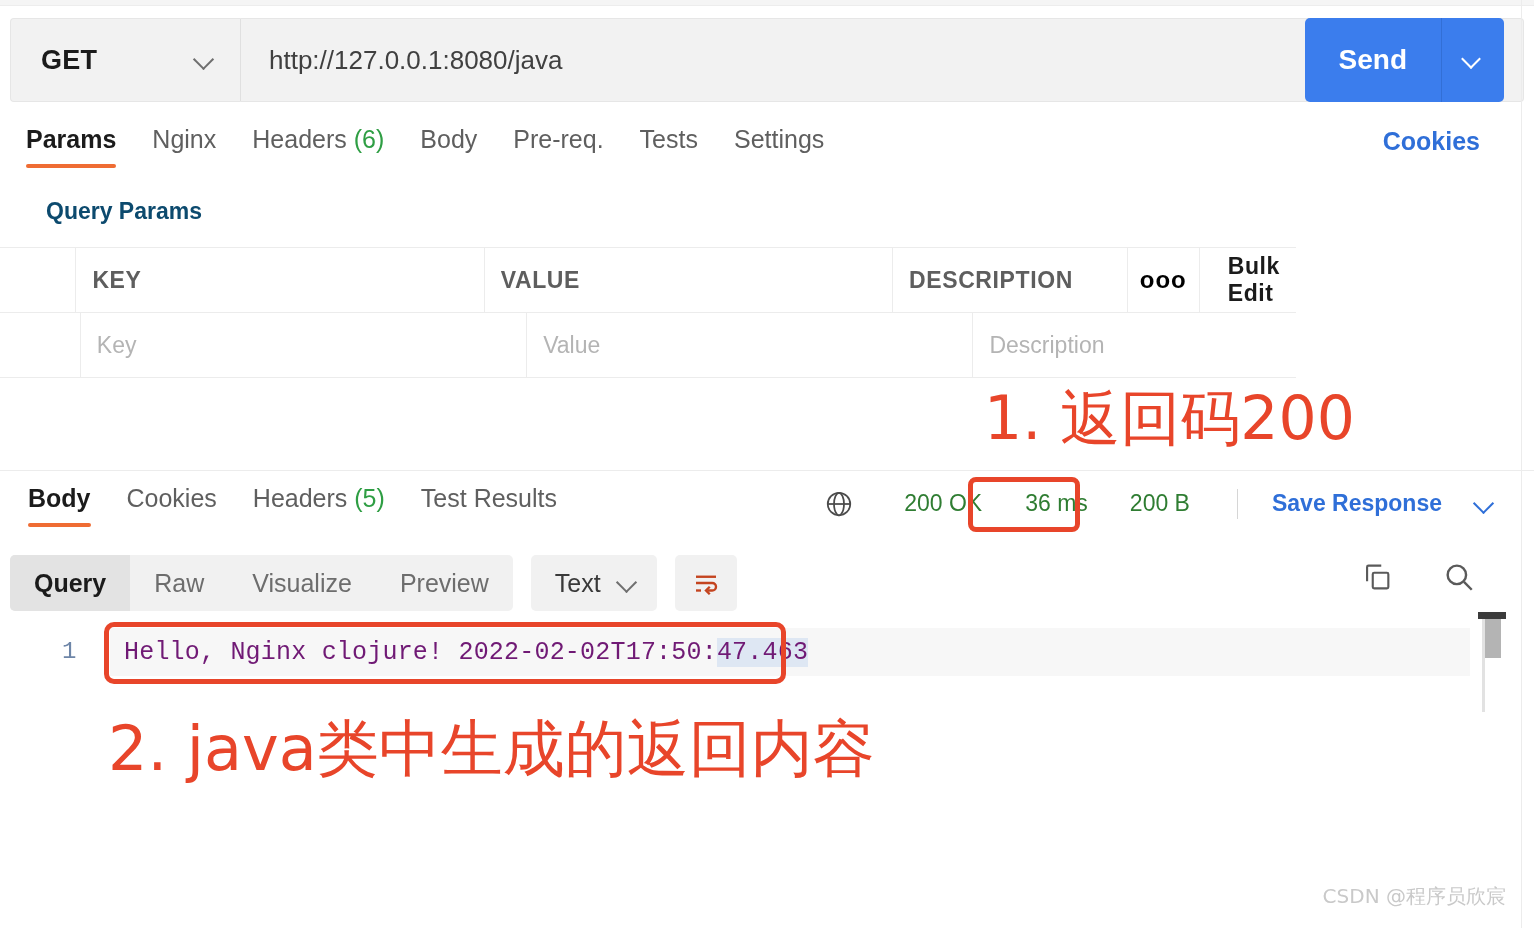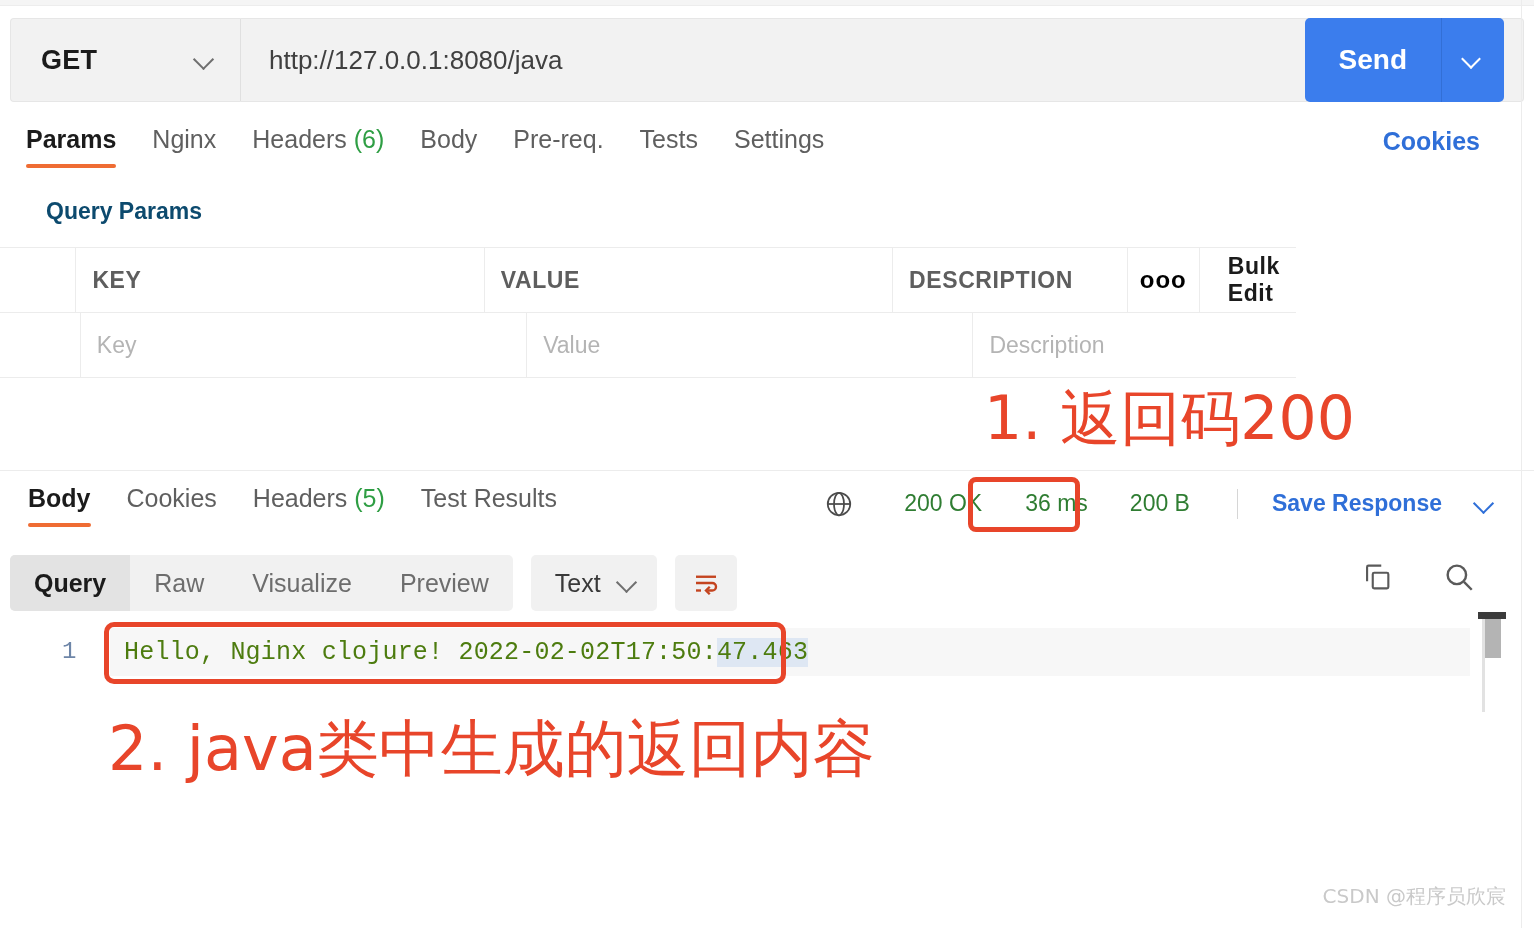--- a/index.html
+++ b/index.html
@@ -357,21 +357,21 @@
     height: 48px;
     background: #f7f7f7;
     display: flex;
     align-items: center;
     padding-left: 14px;
     box-sizing: border-box;
   }
   .code-text {
     font-family: "Liberation Mono", monospace;
     font-size: 25px;
-    color: #4d7c0f;
+    color: #701a75;
     white-space: pre;
     letter-spacing: .2px;
   }
   .code-sel {
     background: #dee7f3;
   }
   .vscroll-track {
     position: absolute;
     left: 1482px; top: 612px;
     width: 3px; height: 100px;

